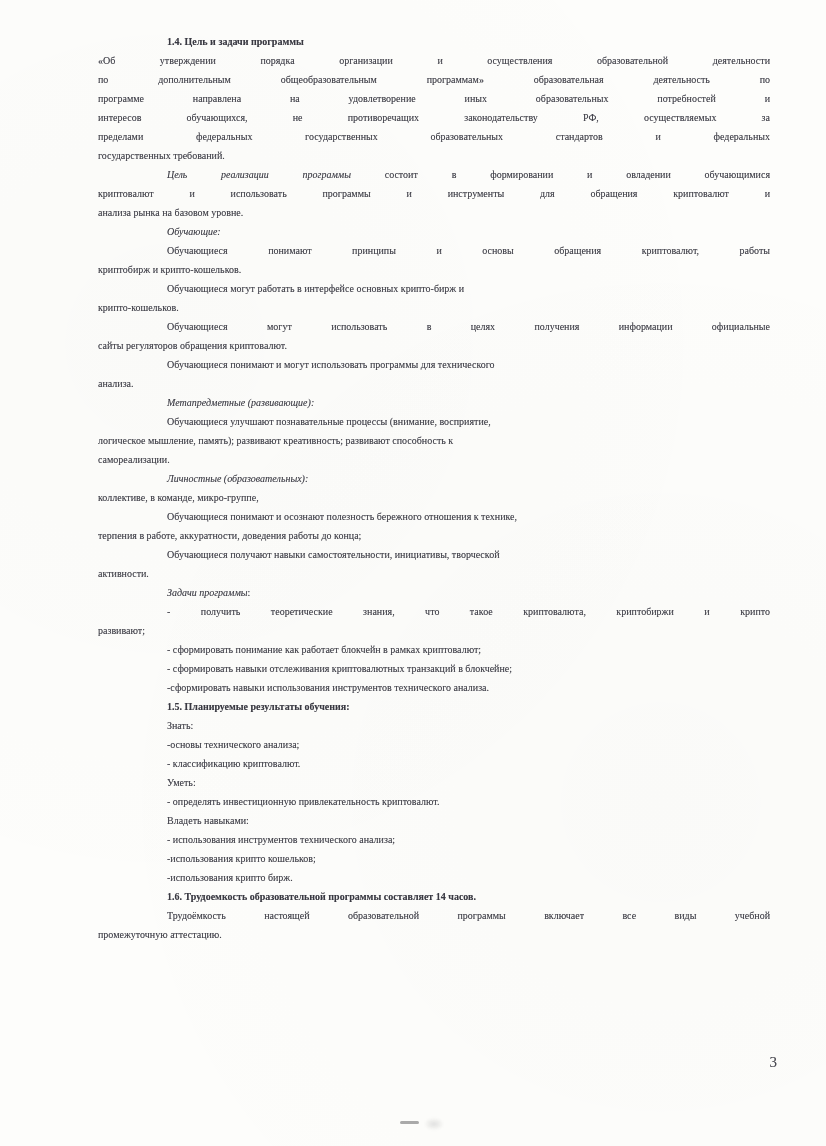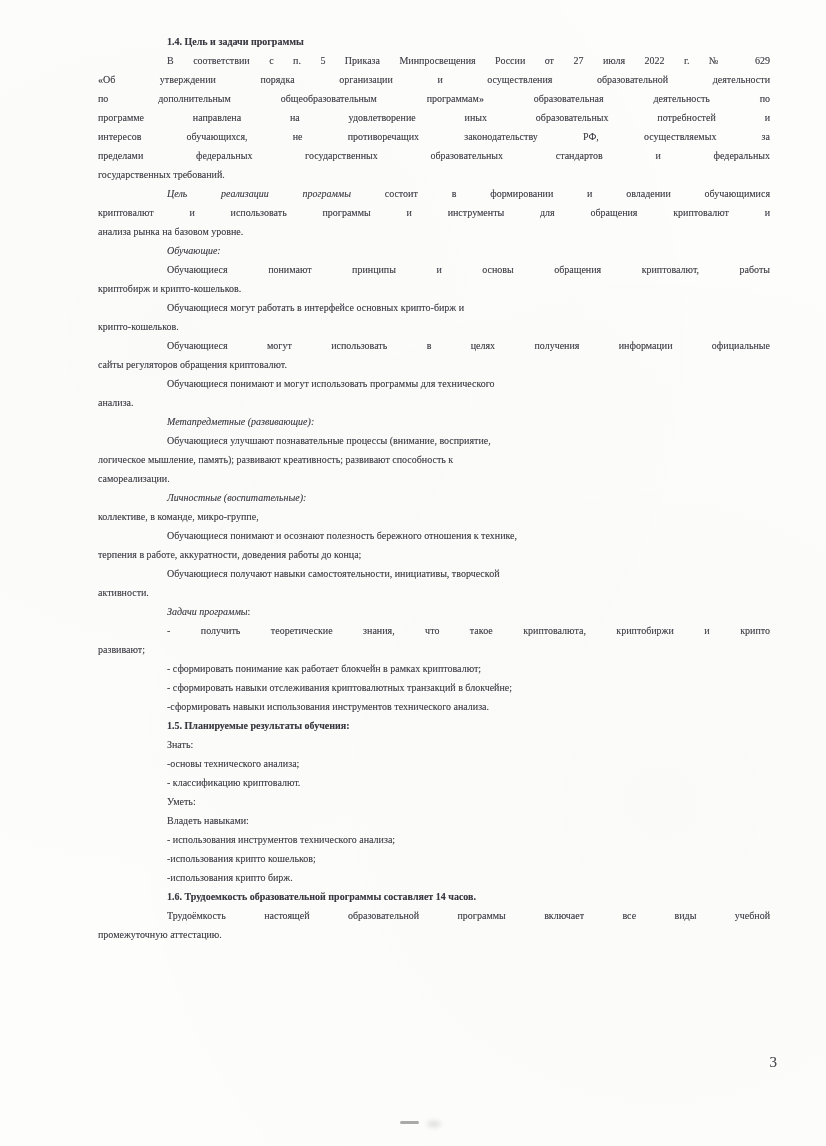--- a/index.html
+++ b/index.html
@@ -54,21 +54,20 @@
     background:radial-gradient(ellipse at center, rgba(150,150,150,0.28), transparent 65%);
     filter:blur(1px);
   }
 </style>
 </head>
 <body>
 
 <div class="page">
   <div class="text-block">
       <div class="line ind"><span class="b">1.4. Цель и задачи программы</span></div>
-      <div class="line j ind"><span>В соответствии с п. 5 Приказа Минпросвещения России от 27 июля 2022 г. № 629</span></div>
       <div class="line j"><span>«Об утверждении порядка организации и осуществления образовательной деятельности</span></div>
       <div class="line j"><span>по дополнительным общеобразовательным программам» образовательная деятельность по</span></div>
       <div class="line j"><span>программе направлена на удовлетворение иных образовательных потребностей и</span></div>
       <div class="line j"><span>интересов обучающихся, не противоречащих законодательству РФ, осуществляемых за</span></div>
       <div class="line j"><span>пределами федеральных государственных образовательных стандартов и федеральных</span></div>
       <div class="line"><span>государственных требований.</span></div>
       <div class="line j ind"><span class="i">Цель реализации программы</span><span> состоит в формировании и овладении обучающимися</span></div>
       <div class="line j"><span>криптовалют и использовать программы и инструменты для обращения криптовалют и</span></div>
       <div class="line"><span>анализа рынка на базовом уровне.</span></div>
       <div class="line ind"><span class="i">Обучающие:</span></div>
@@ -77,37 +76,38 @@
       <div class="line ind"><span>Обучающиеся могут работать в интерфейсе основных крипто-бирж и</span></div>
       <div class="line"><span>крипто-кошельков.</span></div>
       <div class="line j ind"><span>Обучающиеся могут использовать в целях получения информации официальные</span></div>
       <div class="line"><span>сайты регуляторов обращения криптовалют.</span></div>
       <div class="line ind"><span>Обучающиеся понимают и могут использовать программы для технического</span></div>
       <div class="line"><span>анализа.</span></div>
       <div class="line ind"><span class="i">Метапредметные (развивающие):</span></div>
       <div class="line ind"><span>Обучающиеся улучшают познавательные процессы (внимание, восприятие,</span></div>
       <div class="line"><span>логическое мышление, память); развивают креативность; развивают способность к</span></div>
       <div class="line"><span>самореализации.</span></div>
-      <div class="line ind"><span class="i">Личностные (воспитательные):</span></div>
+      <div class="line ind"><span class="i">Личностные (образовательных):</span></div>
       <div class="line"><span>коллективе, в команде, микро-группе,</span></div>
       <div class="line ind"><span>Обучающиеся понимают и осознают полезность бережного отношения к технике,</span></div>
       <div class="line"><span>терпения в работе, аккуратности, доведения работы до конца;</span></div>
       <div class="line ind"><span>Обучающиеся получают навыки самостоятельности, инициативы, творческой</span></div>
       <div class="line"><span>активности.</span></div>
       <div class="line ind"><span class="i">Задачи программы</span><span>:</span></div>
       <div class="line j ind"><span>- получить теоретические знания, что такое криптовалюта, криптобиржи и крипто</span></div>
       <div class="line"><span>развивают;</span></div>
       <div class="line ind"><span>- сформировать понимание как работает блокчейн в рамках криптовалют;</span></div>
       <div class="line ind"><span>- сформировать навыки отслеживания криптовалютных транзакций в блокчейне;</span></div>
       <div class="line ind"><span>-сформировать навыки использования инструментов технического анализа.</span></div>
       <div class="line ind"><span class="b">1.5. Планируемые результаты обучения:</span></div>
       <div class="line ind"><span>Знать:</span></div>
       <div class="line ind"><span>-основы технического анализа;</span></div>
       <div class="line ind"><span>- классификацию криптовалют.</span></div>
       <div class="line ind"><span>Уметь:</span></div>
+      <div class="line ind"><span>- определять инвестиционную привлекательность криптовалют.</span></div>
       <div class="line ind"><span>Владеть навыками:</span></div>
       <div class="line ind"><span>- использования инструментов технического анализа;</span></div>
       <div class="line ind"><span>-использования крипто кошельков;</span></div>
       <div class="line ind"><span>-использования крипто бирж.</span></div>
       <div class="line ind"><span class="b">1.6. Трудоемкость образовательной программы составляет 14 часов.</span></div>
       <div class="line j ind"><span>Трудоёмкость настоящей образовательной программы включает все виды учебной</span></div>
       <div class="line"><span>промежуточную аттестацию.</span></div>
     </div>
   <div class="page-number">3</div>
   <div class="scan-smudge-dash"></div>

